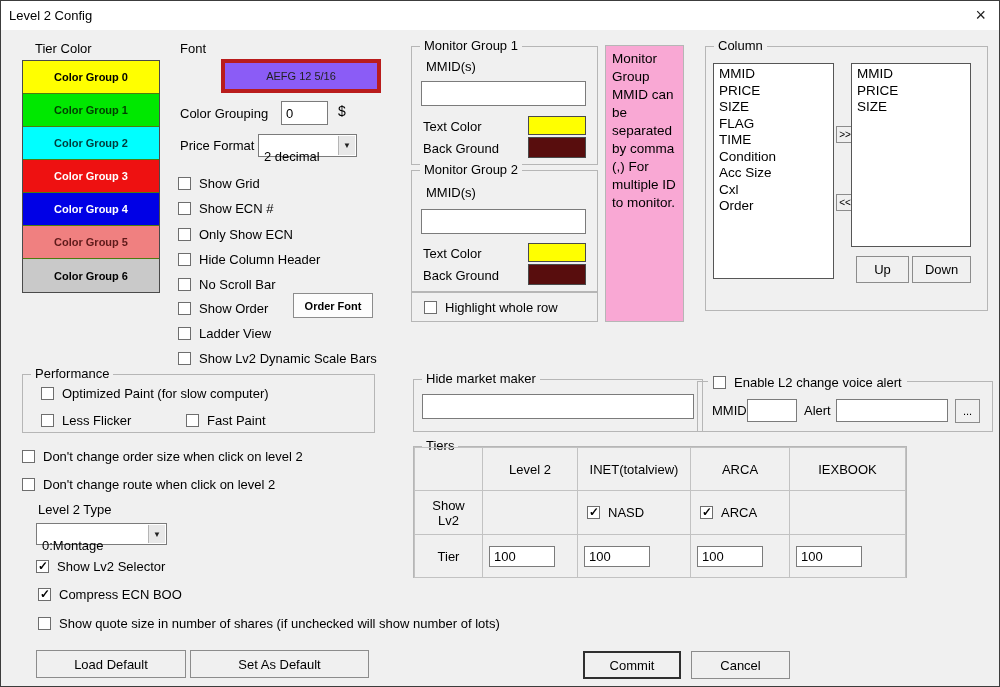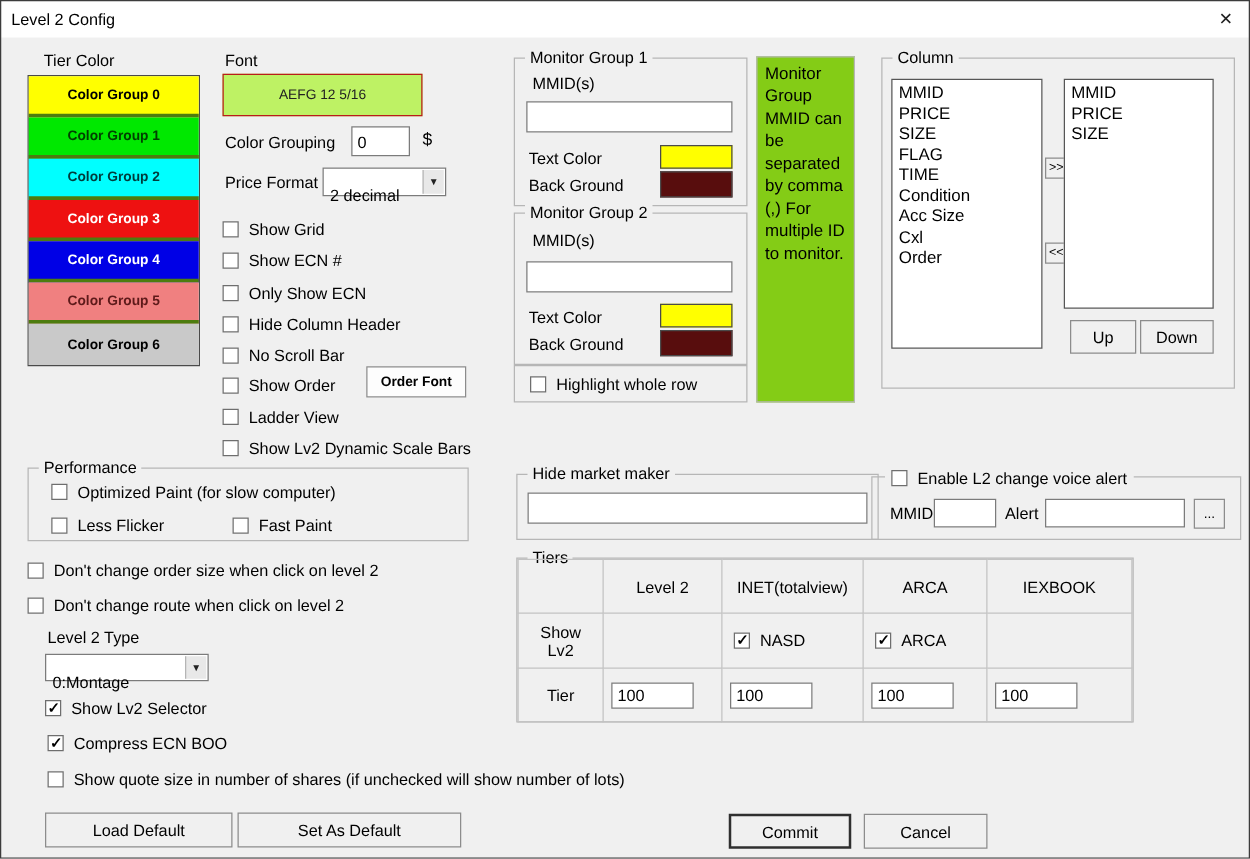--- a/index.html
+++ b/index.html
@@ -26,30 +26,30 @@
   .combo { position:absolute; background:#fff; border:1px solid #7b7b7b; cursor:pointer; }
   .combo .val { position:absolute; left:5px; top:14px; white-space:nowrap; }
   .combo .arrow { position:absolute; right:1px; top:1px; bottom:1px; width:17px; background:#e8e8e8;
                   border-left:1px solid #b5b5b5; display:flex; align-items:center; justify-content:center;
                   font-size:8px; color:#222; }
   .cbrow { position:absolute; display:flex; align-items:center; gap:8px; white-space:nowrap; cursor:pointer; }
   .cbrow.inline { position:static; }
   .cb { width:13px; height:13px; background:#fff; border:1px solid #6e6e6e; position:relative; flex:none; }
   .cb.checked::after { content:"✓"; position:absolute; left:1px; top:-2px; font-size:12px; font-weight:bold; }
   .tierlist { position:absolute; left:22px; top:60px; width:138px; border:1px solid #4a4a4a; background:#fff; }
-  .tierrow { height:33px; border-bottom:3px solid #4d7c0f; display:flex; align-items:center; justify-content:center;
+  .tierrow { height:33px; border-bottom:1px solid #4d7c0f; display:flex; align-items:center; justify-content:center;
              font-size:11px; font-weight:bold; cursor:pointer; }
   .tierrow:last-child { border-bottom:none; }
   .listbox { position:absolute; background:#fff; border:1px solid #565656; padding:2px 5px; overflow:hidden; }
   .listbox div { line-height:16.5px; font-size:13.5px; white-space:nowrap; cursor:default; }
   .swatch { position:absolute; border:1px solid #4a4a4a; cursor:pointer; }
-  .note { position:absolute; border:1px solid #b6b6b6; background:#84cc16; padding:4px 2px 0 6px;
+  .note { position:absolute; border:1px solid #b6b6b6; background:#f9a8d4; padding:4px 2px 0 6px;
           font-size:13.5px; line-height:18px; }
-  .fontbtn { position:absolute; background:#bef264; border:1px solid #b91c1c; display:flex;
-             align-items:center; justify-content:center; font-size:11px; color:#222; cursor:pointer; }
+  .fontbtn { position:absolute; background:#8b5cf6; border:4px solid #b91c1c; display:flex;
+             align-items:center; justify-content:center; font-size:11px; color:#222; cursor:pointer;margin-left:43px; }
   .ttable { position:absolute; inset:0; width:100%; height:100%; border-collapse:collapse; table-layout:fixed; }
   .ttable td { border:1px solid #c2c2c2; text-align:center; vertical-align:middle; font-size:13px; padding:0; }
   .ttable td.rowlbl { font-size:13px; }
   .ttable td.cbcell { text-align:left; padding-left:9px; }
   .ttable input { position:static; width:66px; height:21px; margin-left:6px; display:block; }
 </style>
 </head>
 <body>
 
 <div class="titlebar">

